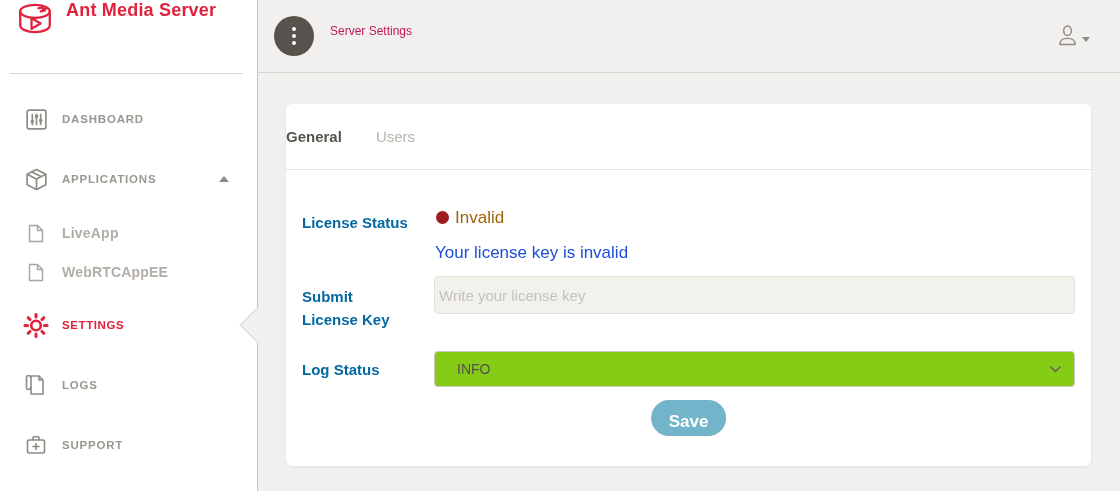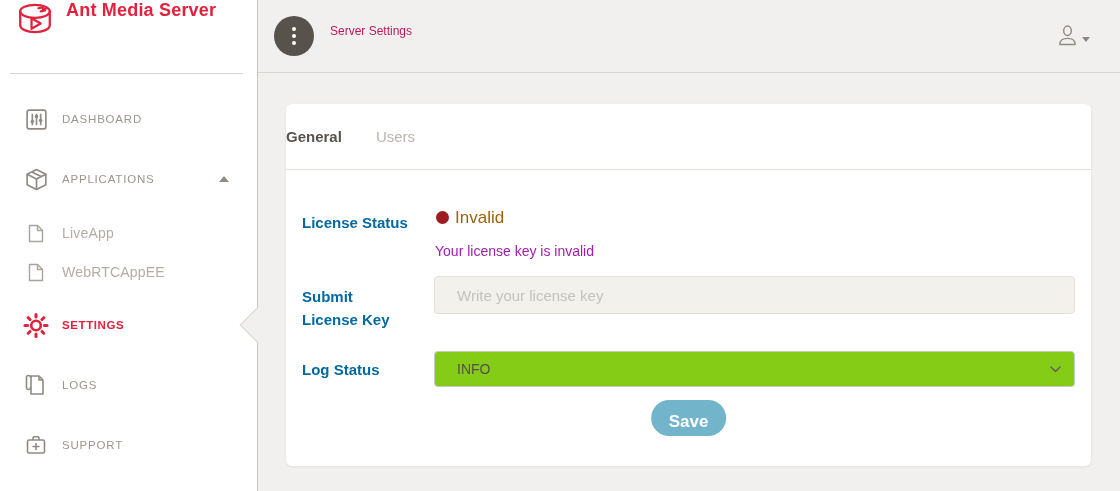--- a/index.html
+++ b/index.html
@@ -25,21 +25,21 @@
   }
   .brand-text { font-size:18px; font-weight:700; letter-spacing:0.2px; margin-left:10px; }
 
   .nav-item {
     position:absolute; left:0; width:257px; height:40px;
     display:flex; align-items:center; cursor:pointer;
   }
   .nav-item .nav-icon { position:absolute; left:23px; width:26px; height:26px; display:flex; align-items:center; justify-content:center; }
   .nav-item .nav-label {
     position:absolute; left:62px; font-size:11.5px; letter-spacing:0.8px;
-    color:#9b968f; font-weight:400;
+    color:#9b968f; font-weight:700;
   }
   .nav-item.sub .nav-icon { left:27px; width:18px; height:20px; }
   .nav-item.sub .nav-label { font-size:14px; letter-spacing:0.2px; color:#b2aea7; }
   .nav-item.active .nav-label { color:#e2213c; font-weight:700; letter-spacing:0.6px; }
   .collapse-caret {
     position:absolute; left:219px; top:17px; width:0; height:0;
     border-left:5px solid transparent; border-right:5px solid transparent;
     border-bottom:6px solid #8f8a84;
   }
   
@@ -90,26 +90,26 @@
   .form-label { position:absolute; left:16px; font-size:15px; font-weight:700; color:#0369a1; }
   .lbl-license { top:110px; }
   .lbl-submit  { top:181px; width:90px; line-height:23px; }
   .lbl-log     { top:257px; }
 
   .status-dot {
     position:absolute; left:150px; top:107px; width:13px; height:13px; border-radius:50%;
     background:#9d1c20;
   }
   .status-value { position:absolute; left:169px; top:104px; font-size:17px; color:#a16207; }
-  .status-detail { position:absolute; left:149px; top:139px; font-size:14px; color:#a21caf; }
+  .status-detail { position:absolute; left:149px; top:139px; font-size:17px; color:#1d4ed8; }
 
   .license-input {
     position:absolute; left:148px; top:172px; width:641px; height:38px;
     background:#f2f1ec; border:1px solid #e3e1da; border-radius:4px;
-    padding:0 22px; font-size:15px; color:#55504a;
+    padding:0 4px; font-size:15px; color:#55504a;
     font-family:"Liberation Sans", sans-serif; outline:none;
   }
   .license-input::placeholder { color:#c5c2bb; }
 
   .log-select {
     position:absolute; left:148px; top:247px; width:641px; height:36px;
     background:#84cc16; border:1px solid #ccc9c3; border-radius:4px;
     display:flex; align-items:center; cursor:pointer;
   }
   .log-select .selected-text { margin-left:22px; font-size:14px; color:#55504a; }

